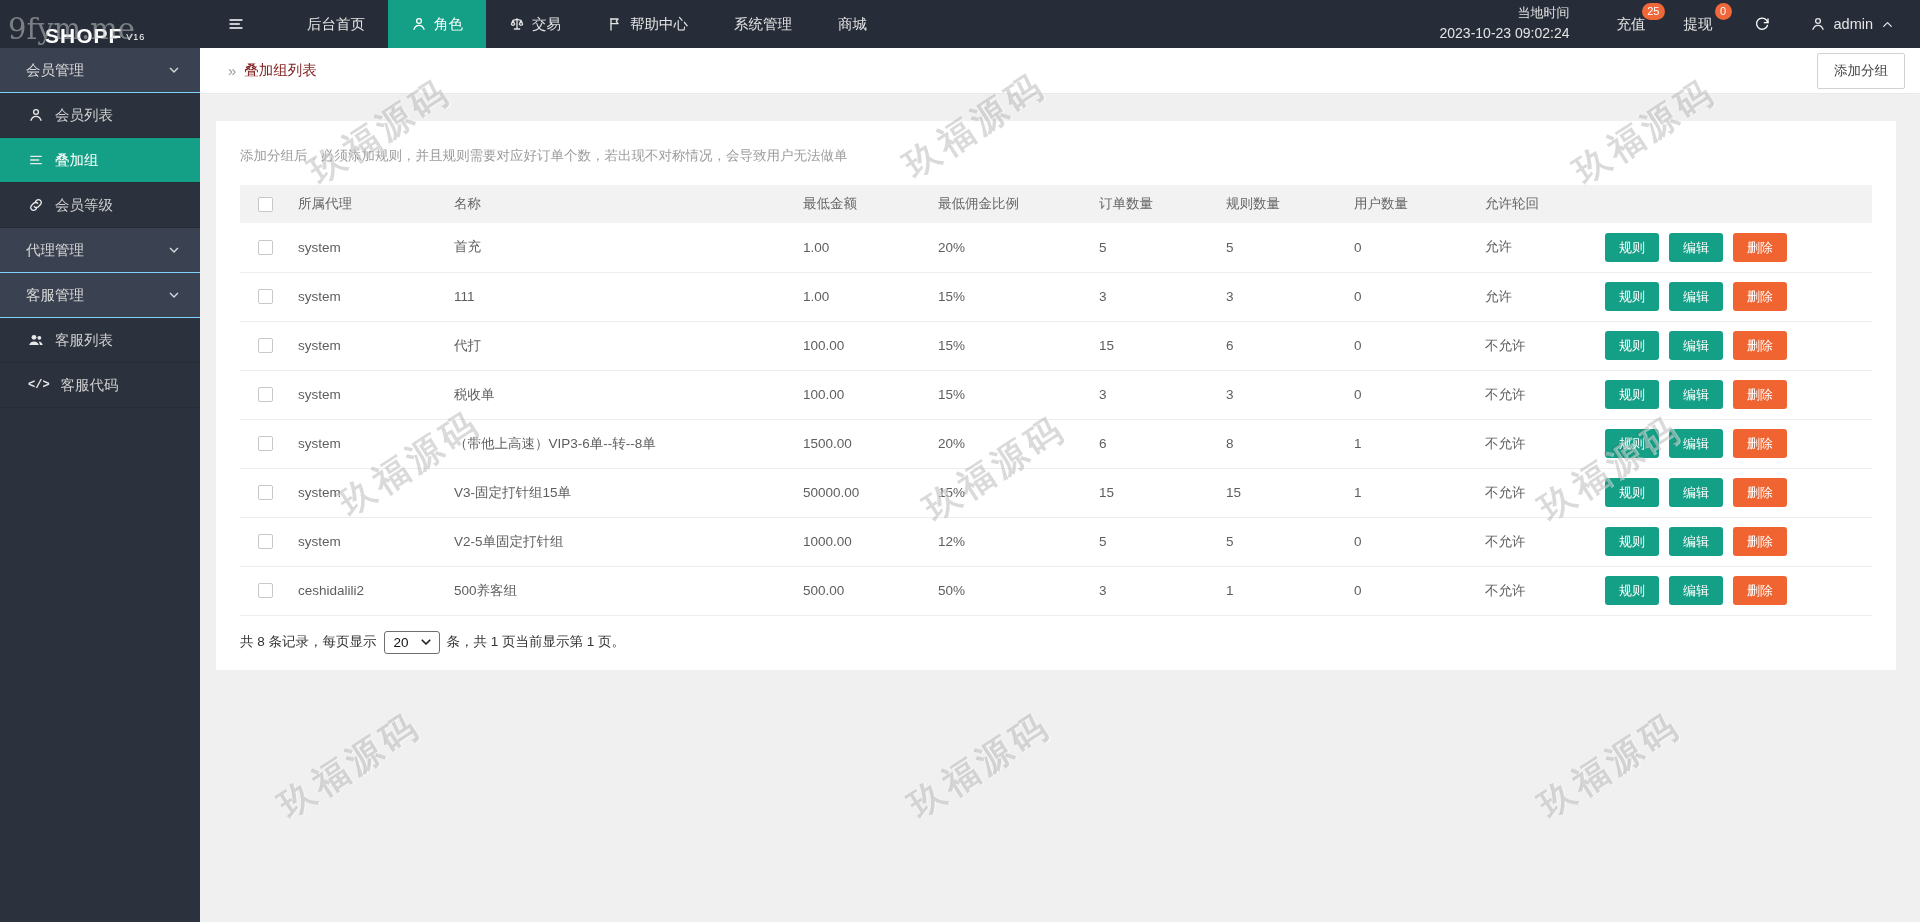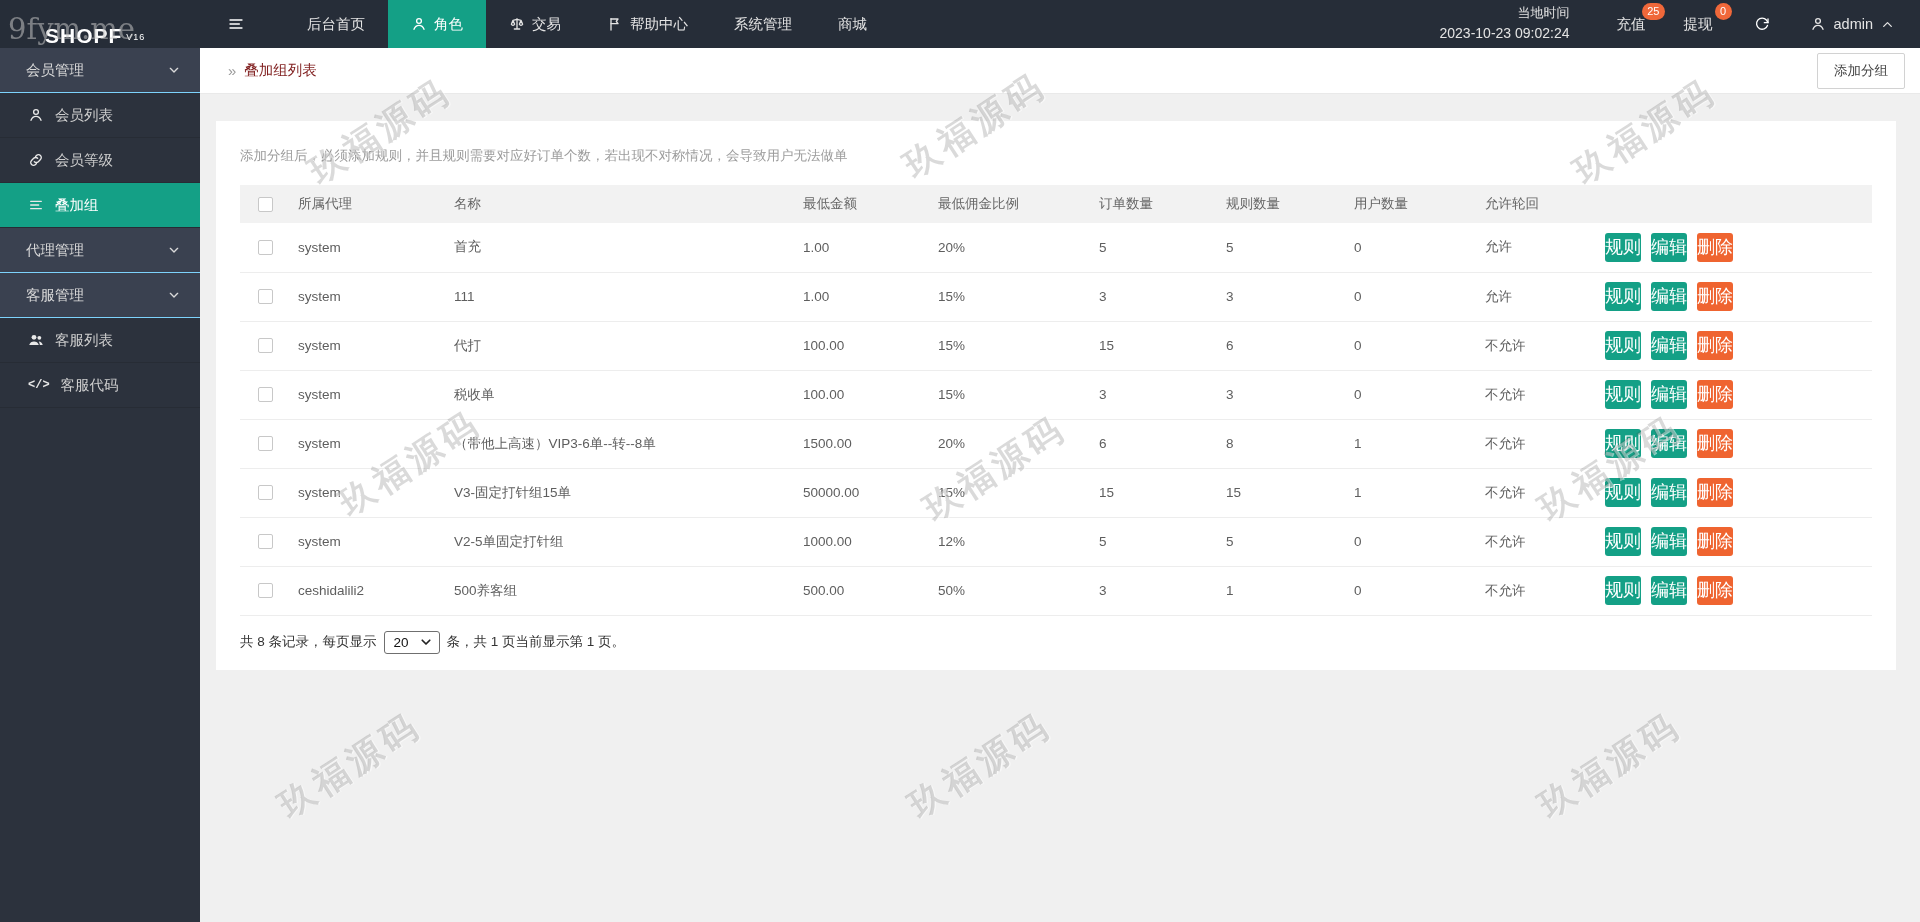--- a/index.html
+++ b/index.html
@@ -46,21 +46,21 @@
   .add-btn { margin-left:auto; background:#fff; border:1px solid #d2d2d2; border-radius:2px; color:#454545; font-size:13.5px; padding:8px 16px; cursor:pointer; font-family:inherit; }
 
   .card { background:#fff; margin:27px 24px 0 16px; padding:18px 24px 16px; }
   .notice { color:#9c9c9c; font-size:13.5px; margin:8px 0 20px; }
 
   table { width:100%; border-collapse:collapse; table-layout:fixed; }
   th { height:38px; background:#f2f2f2; font-weight:normal; font-size:13.5px; color:#666; text-align:left; padding-left:14px; }
   td { height:49px; border-bottom:1px solid #ededed; font-size:13.5px; color:#5e5e5e; text-align:left; padding-left:14px; overflow:hidden; white-space:nowrap; }
   .checkbox { display:inline-block; width:15px; height:15px; border:1px solid #c8c8c8; border-radius:2px; background:#fff; vertical-align:middle; cursor:pointer; }
   th .checkbox { margin-left:4px; } td .checkbox { margin-left:4px; }
-  .btn { display:inline-block; border:none; border-radius:3px; color:#fff; font-size:18px; height:29px; line-height:29px; padding:0 0; margin-right:10px; cursor:pointer; font-family:inherit; }
+  .btn { display:inline-block; border:none; border-radius:3px; color:#fff; font-size:13px; height:29px; line-height:29px; padding:0 14px; margin-right:10px; cursor:pointer; font-family:inherit; }
   .btn-rule, .btn-edit { background:var(--accent); }
   .btn-delete { background:var(--orange); }
 
   .pager { margin-top:15px; display:flex; align-items:center; gap:7px; font-size:13.5px; color:#333; }
   .select-box { display:inline-flex; align-items:center; gap:11px; border:1px solid #6f6f6f; border-radius:3px; background:#fff; color:#111; padding:3px 7px 3px 9px; font-size:13.5px; cursor:pointer; }
 
   
   .wm-layer { position:absolute; inset:0; pointer-events:none; z-index:40; }
   .wm { position:absolute; font-size:35px; font-weight:bold; letter-spacing:5px; color:rgba(70,70,70,0.20); transform:rotate(-33deg); white-space:nowrap; text-shadow:1px 1px 0 rgba(255,255,255,0.5); }
   .corner-mark { position:absolute; top:12px; left:8px; z-index:41; pointer-events:none; font-family:"DejaVu Serif","Liberation Serif",serif; font-size:29px; color:rgba(195,195,195,0.55); }
@@ -180,36 +180,36 @@
       </div>
       <div class="side-item">
         <span class="icon">
           <svg viewBox="0 0 24 24" width="16" height="16" fill="none" stroke="currentColor" stroke-width="2" stroke-linecap="round" stroke-linejoin="round">
             <circle cx="12" cy="7.5" r="3.6"></circle>
             <path d="M4.5 20c1.4-4.2 4.2-6 7.5-6s6.1 1.8 7.5 6"></path>
           </svg>
         </span>
         <span>会员列表</span>
       </div>
+      <div class="side-item active">
+        <span class="icon">
+          <svg viewBox="0 0 24 24" width="16" height="16" fill="none" stroke="currentColor" stroke-width="2" stroke-linecap="round" stroke-linejoin="round">
+            <path d="M4 6.5h16M4 12h12M4 17.5h16"></path>
+          </svg>
+        </span>
+        <span>叠加组</span>
+      </div>
       <div class="side-item">
         <span class="icon">
           <svg viewBox="0 0 24 24" width="16" height="16" fill="none" stroke="currentColor" stroke-width="2" stroke-linecap="round" stroke-linejoin="round">
             <path d="M9.5 14.5a4.2 4.2 0 0 0 6 0l3.2-3.2a4.24 4.24 0 1 0-6-6l-1.4 1.4"></path>
             <path d="M14.5 9.5a4.2 4.2 0 0 0-6 0l-3.2 3.2a4.24 4.24 0 1 0 6 6l1.4-1.4"></path>
           </svg>
         </span>
         <span>会员等级</span>
-      </div>
-      <div class="side-item active">
-        <span class="icon">
-          <svg viewBox="0 0 24 24" width="16" height="16" fill="none" stroke="currentColor" stroke-width="2" stroke-linecap="round" stroke-linejoin="round">
-            <path d="M4 6.5h16M4 12h12M4 17.5h16"></path>
-          </svg>
-        </span>
-        <span>叠加组</span>
       </div>
       <div class="side-header">
         <span>代理管理</span>
         <span class="icon">
           <svg viewBox="0 0 24 24" width="16" height="16" fill="none" stroke="currentColor" stroke-width="2" stroke-linecap="round" stroke-linejoin="round">
             <path d="M6.5 9.5l5.5 5.5 5.5-5.5"></path>
           </svg>
         </span>
       </div>
       <div class="side-header">

